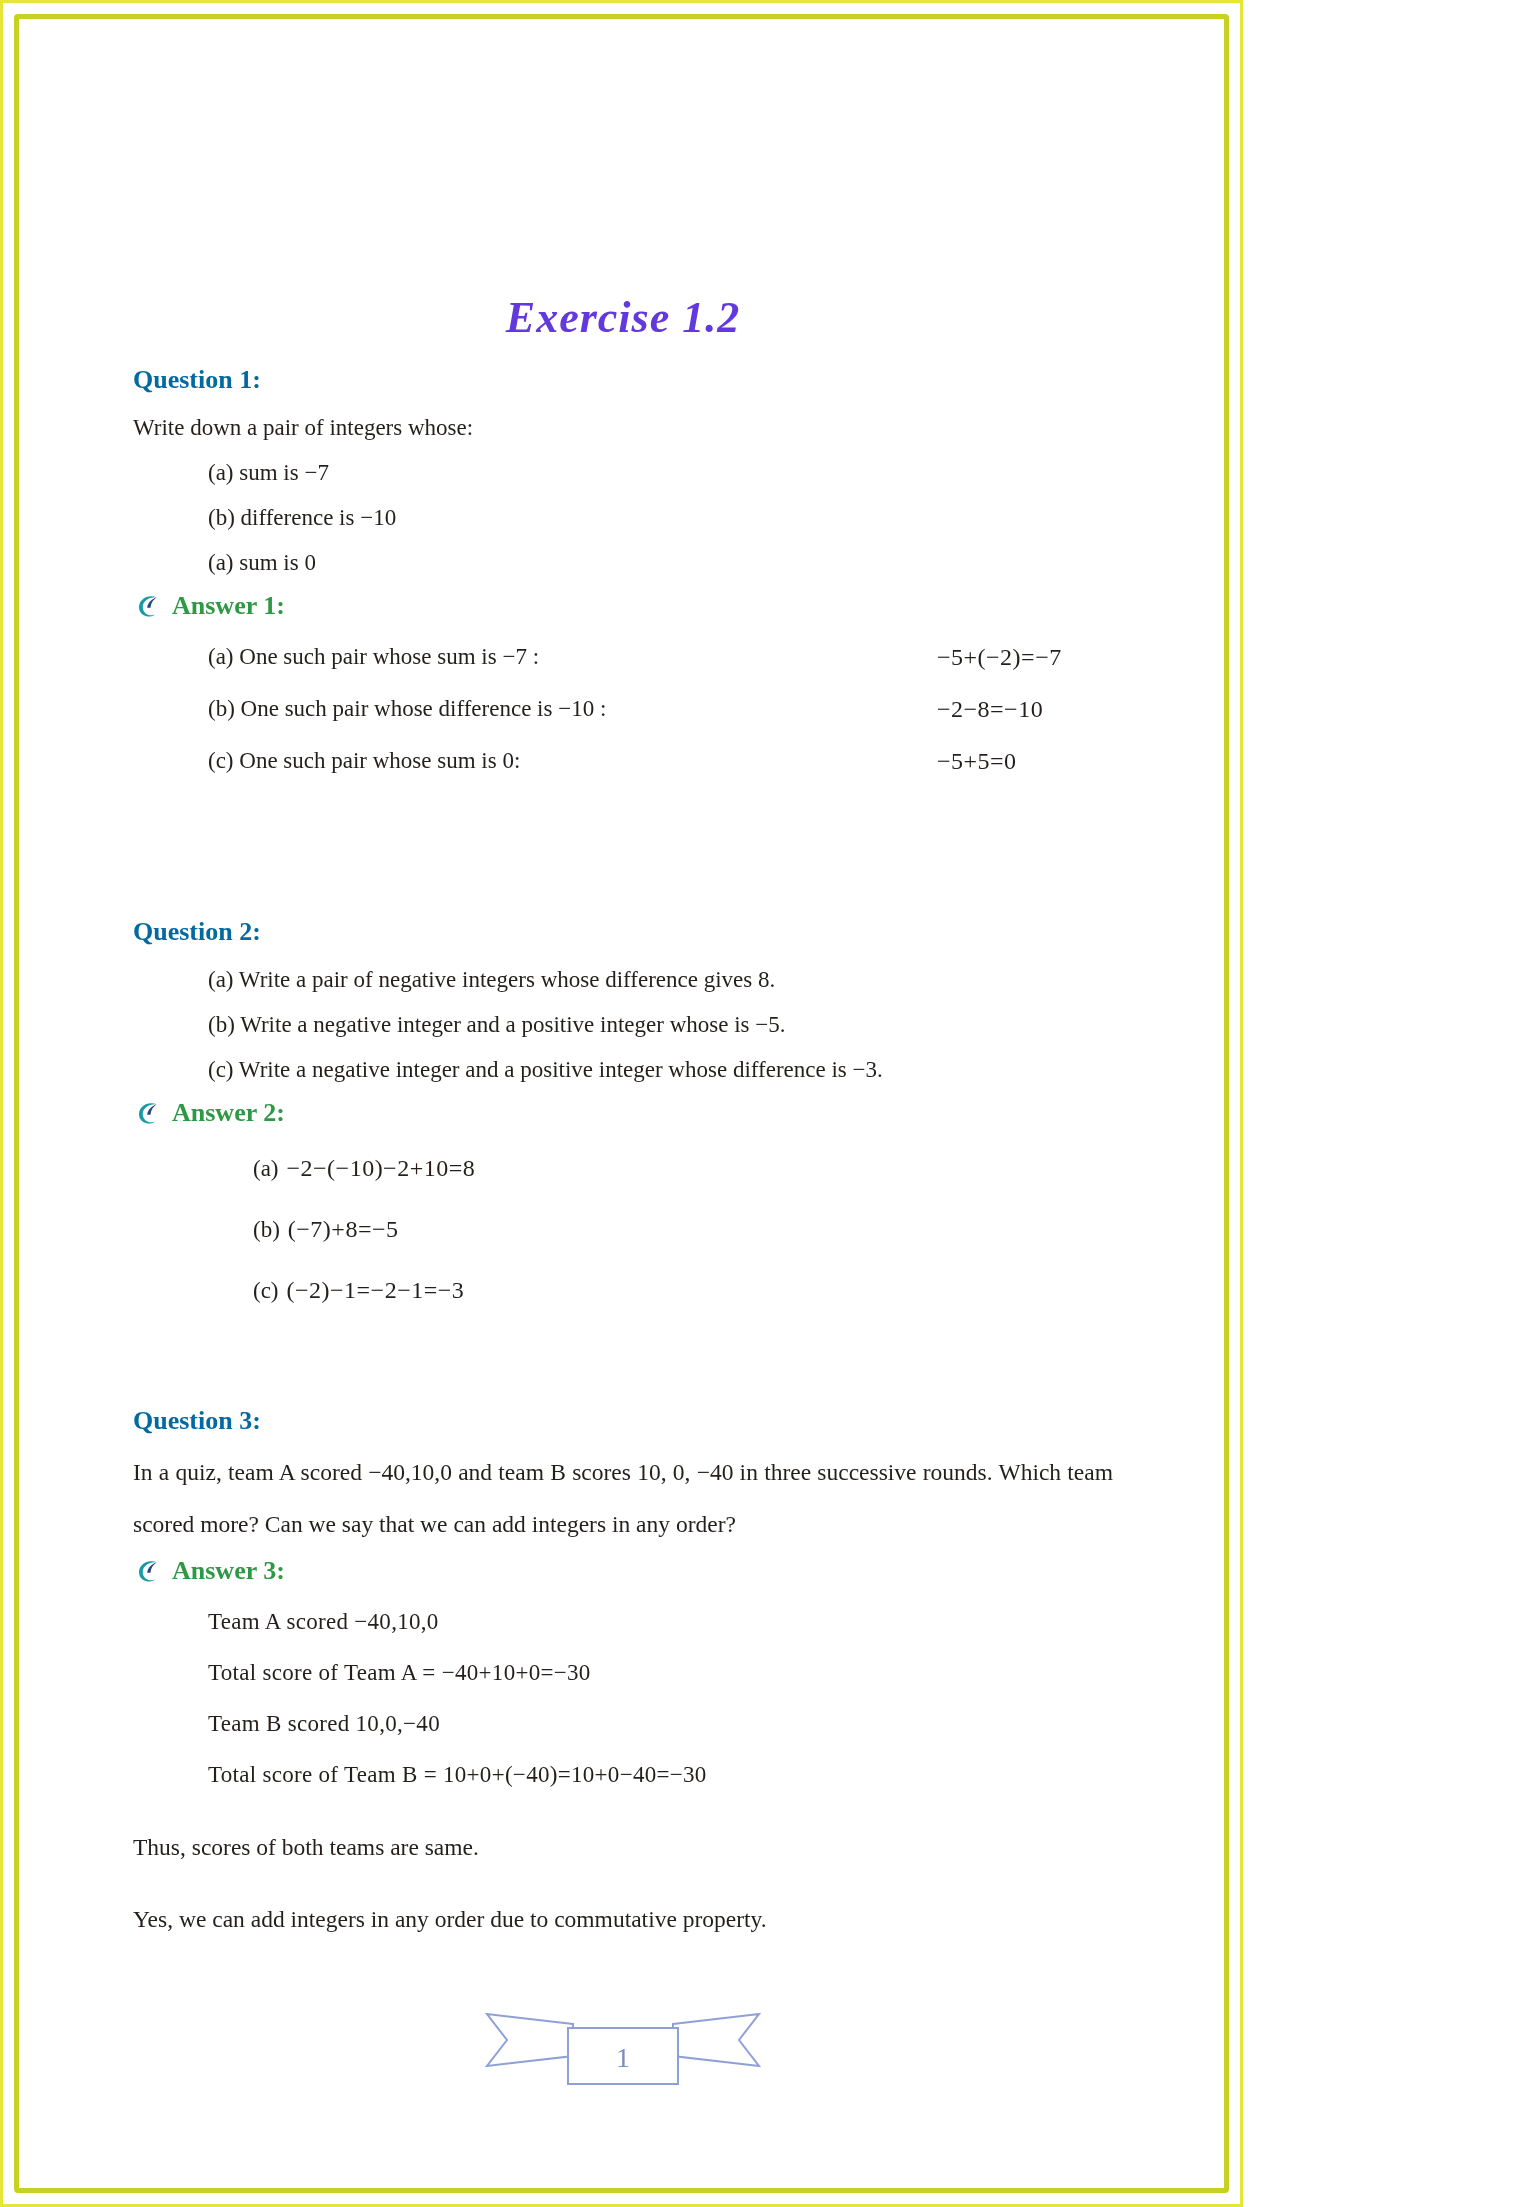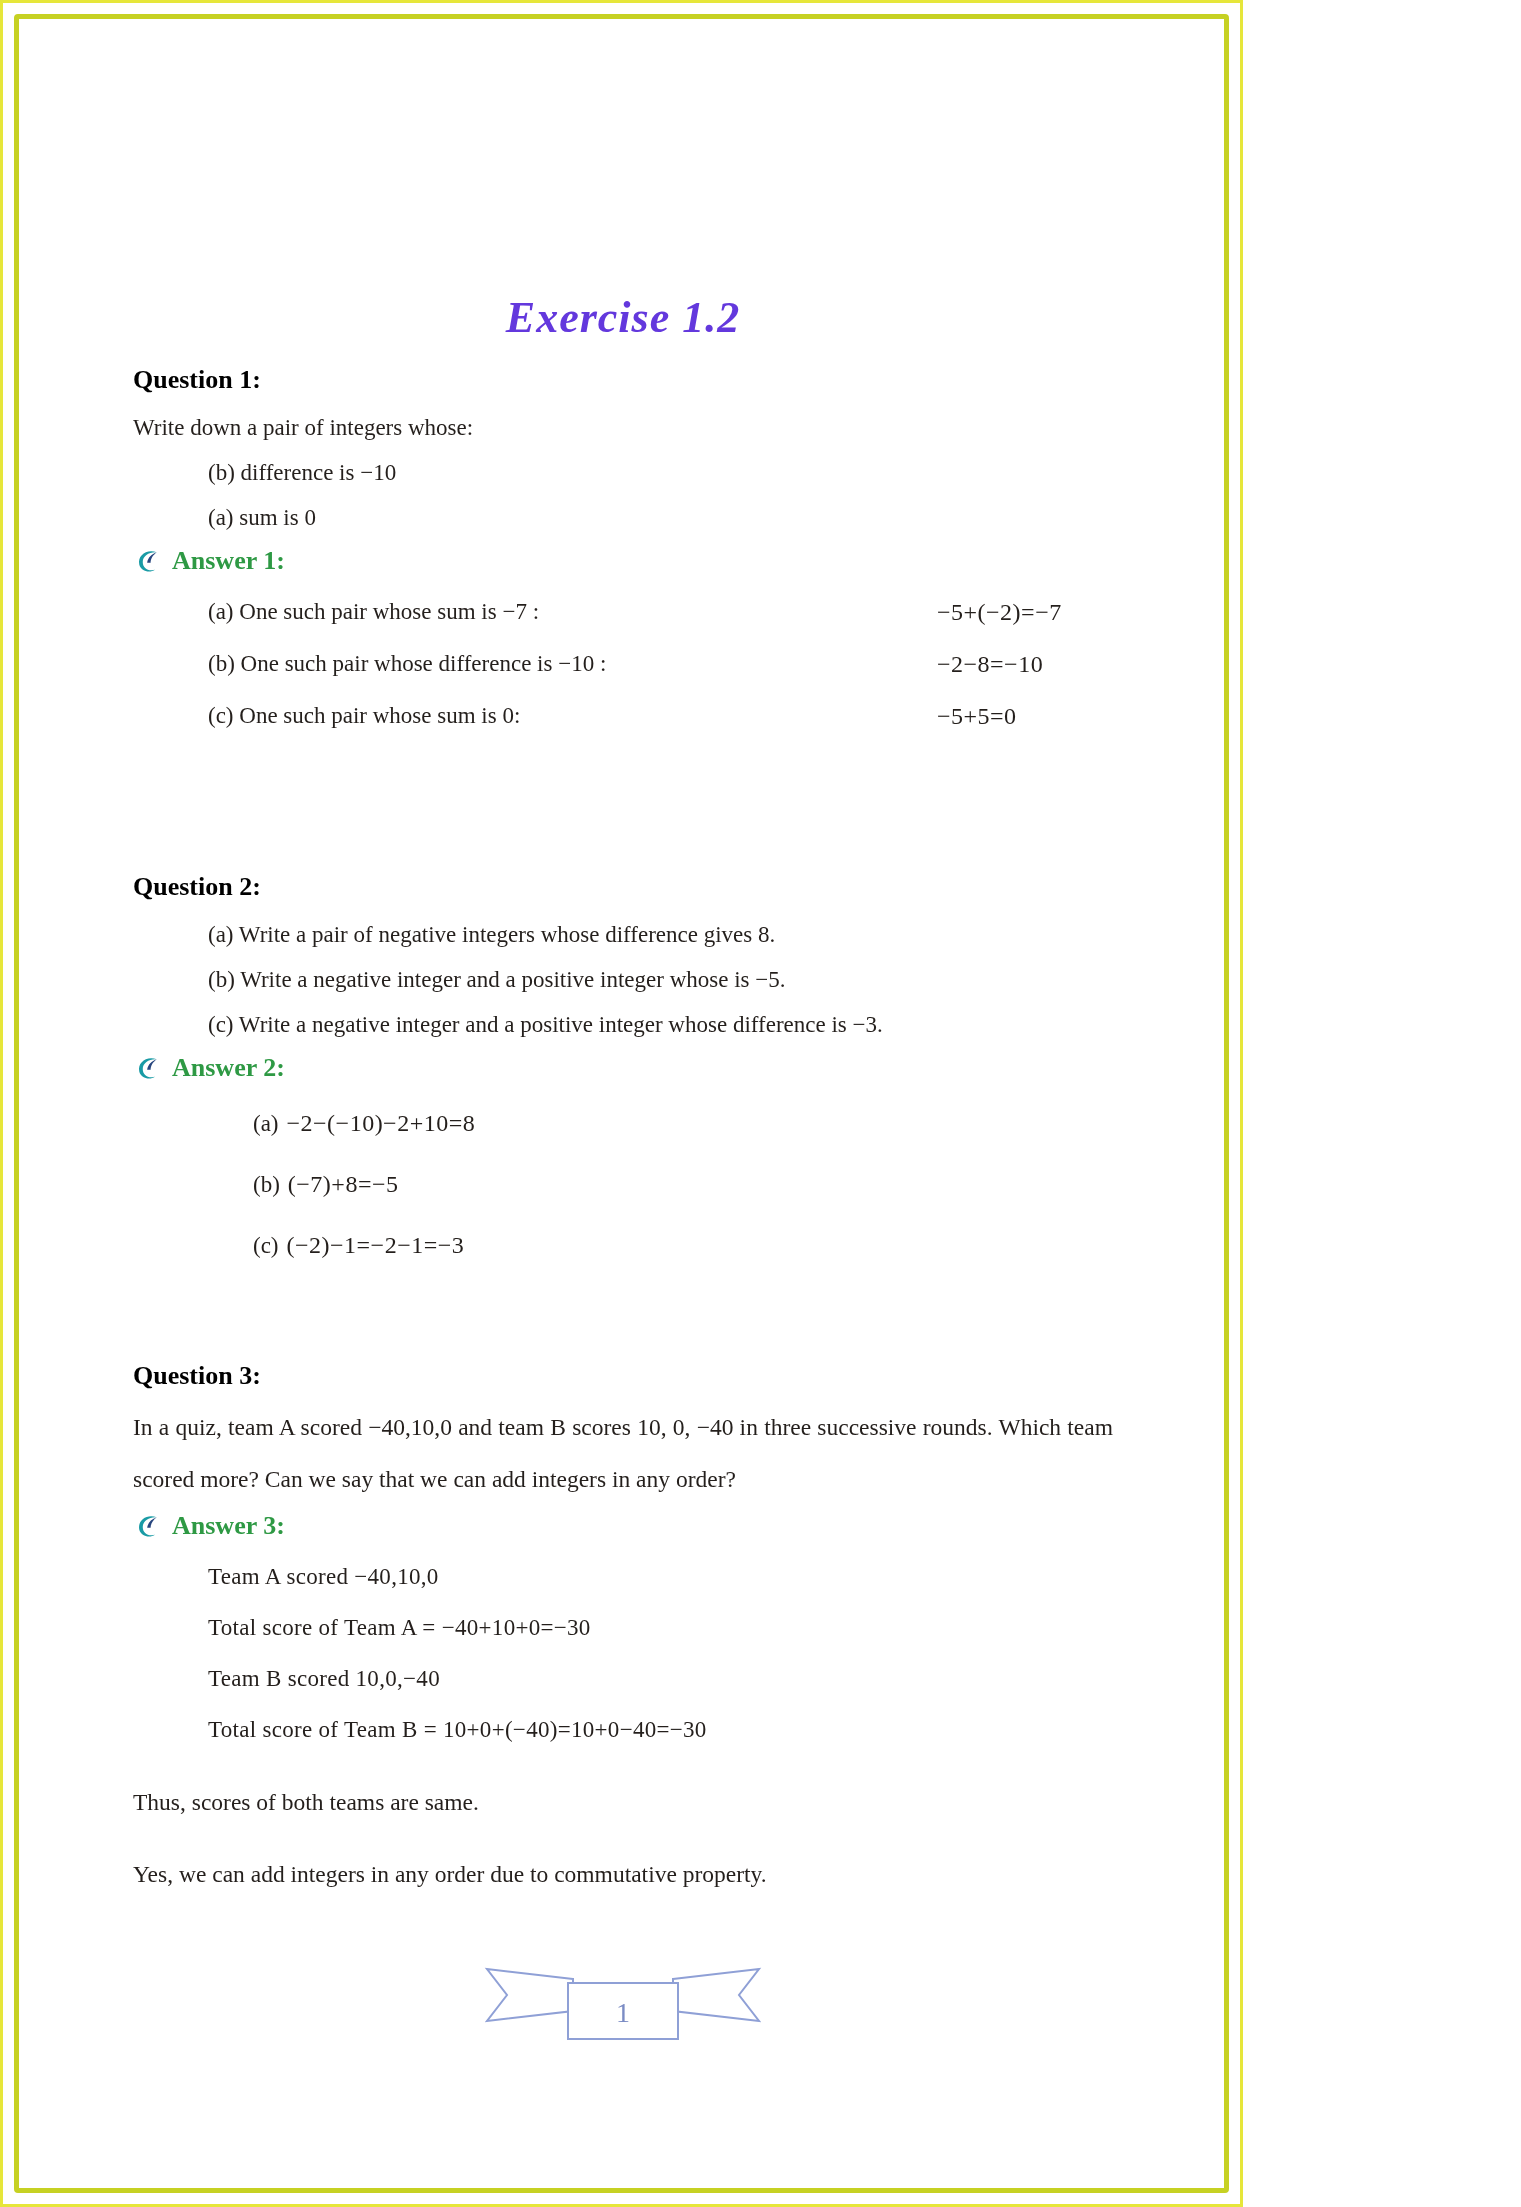--- a/index.html
+++ b/index.html
@@ -19,21 +19,21 @@
     margin:0 0 22px 0;
     text-align:center;
     font-size:44px; font-weight:bold; font-style:italic;
     letter-spacing:1px;
     color:#6338dd;
   }
 
   .qhead {
     margin:0 0 10px 0;
     font-size:26px; font-weight:bold;
-    color:#000000;
+    color:#0369a1;
   }
   .ahead {
     margin:6px 0 10px 0;
     font-size:26px; font-weight:bold;
     color:#2e9944;
     display:flex; align-items:center; gap:9px;
   }
   .logo { display:inline-flex; width:30px; height:28px; }
   .logo svg { width:100%; height:100%; }
 
@@ -66,20 +66,21 @@
   <div class="edge"></div>
   <div class="frame"></div>
 
   <div class="content">
 
     <h1 class="title">Exercise 1.2</h1>
 
     <section>
       <h2 class="qhead">Question 1:</h2>
       <div class="body-line">Write down a pair of integers whose:</div>
+      <div class="body-line indent">(a) sum is −7</div>
       <div class="body-line indent">(b) difference is −10</div>
       <div class="body-line indent">(a) sum is 0</div>
 
       <h2 class="ahead">
         <span class="logo">
           <svg viewBox="0 0 32 32" aria-hidden="true">
             <path d="M26 6 C14 2 4 10 6 20 C8 28 18 30 24 26 C16 28 10 24 10 17 C10 10 18 5 26 6 Z" fill="#199ba5"></path>
             <path d="M26 6 C20 8 16 12 15 18 L19 18 C19 13 22 9 26 6 Z" fill="#27457e"></path>
           </svg>
         </span>

